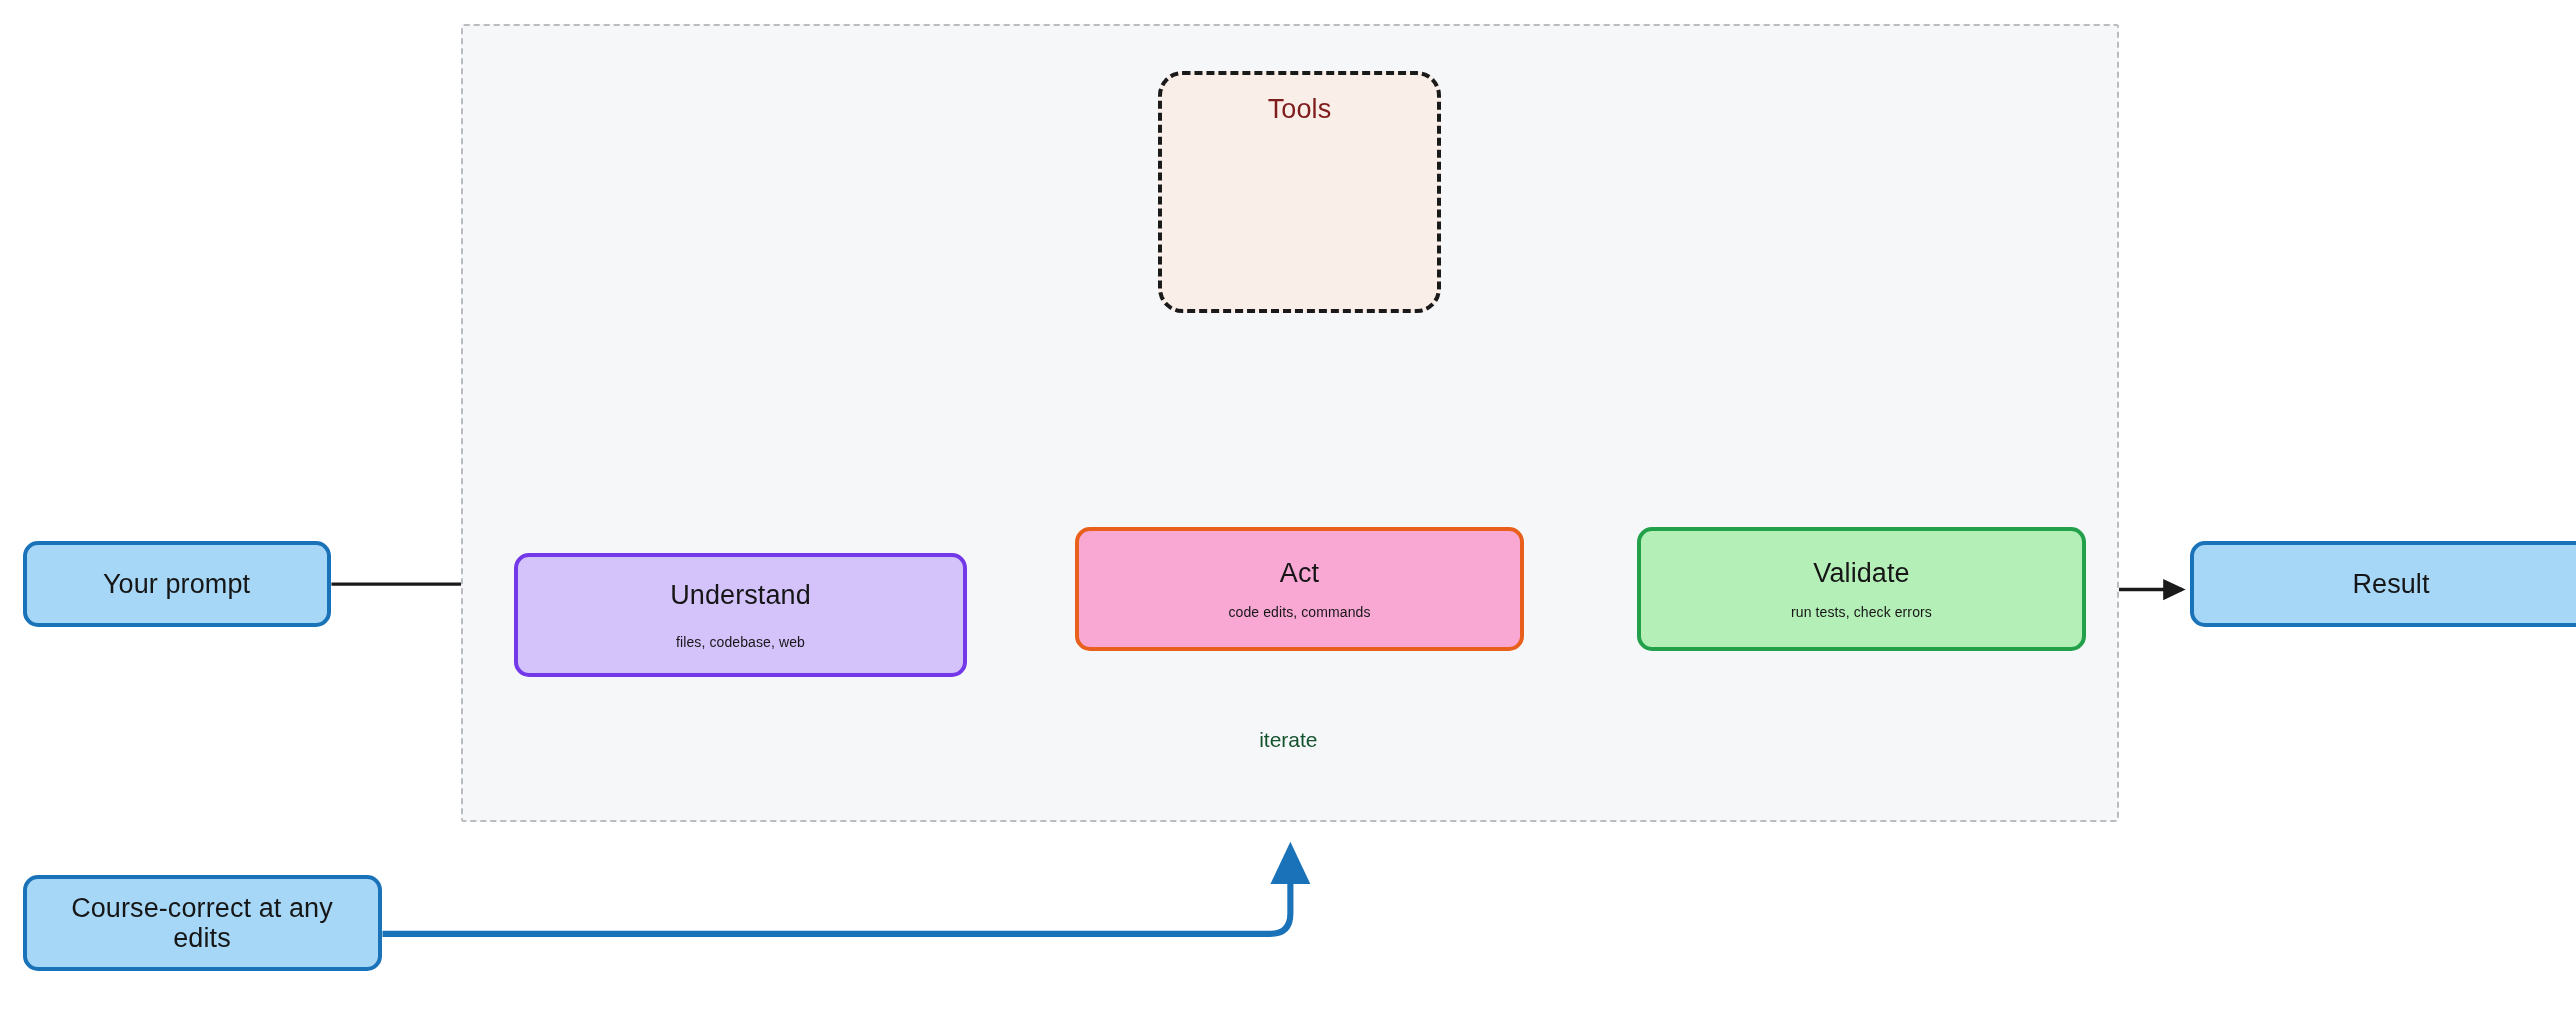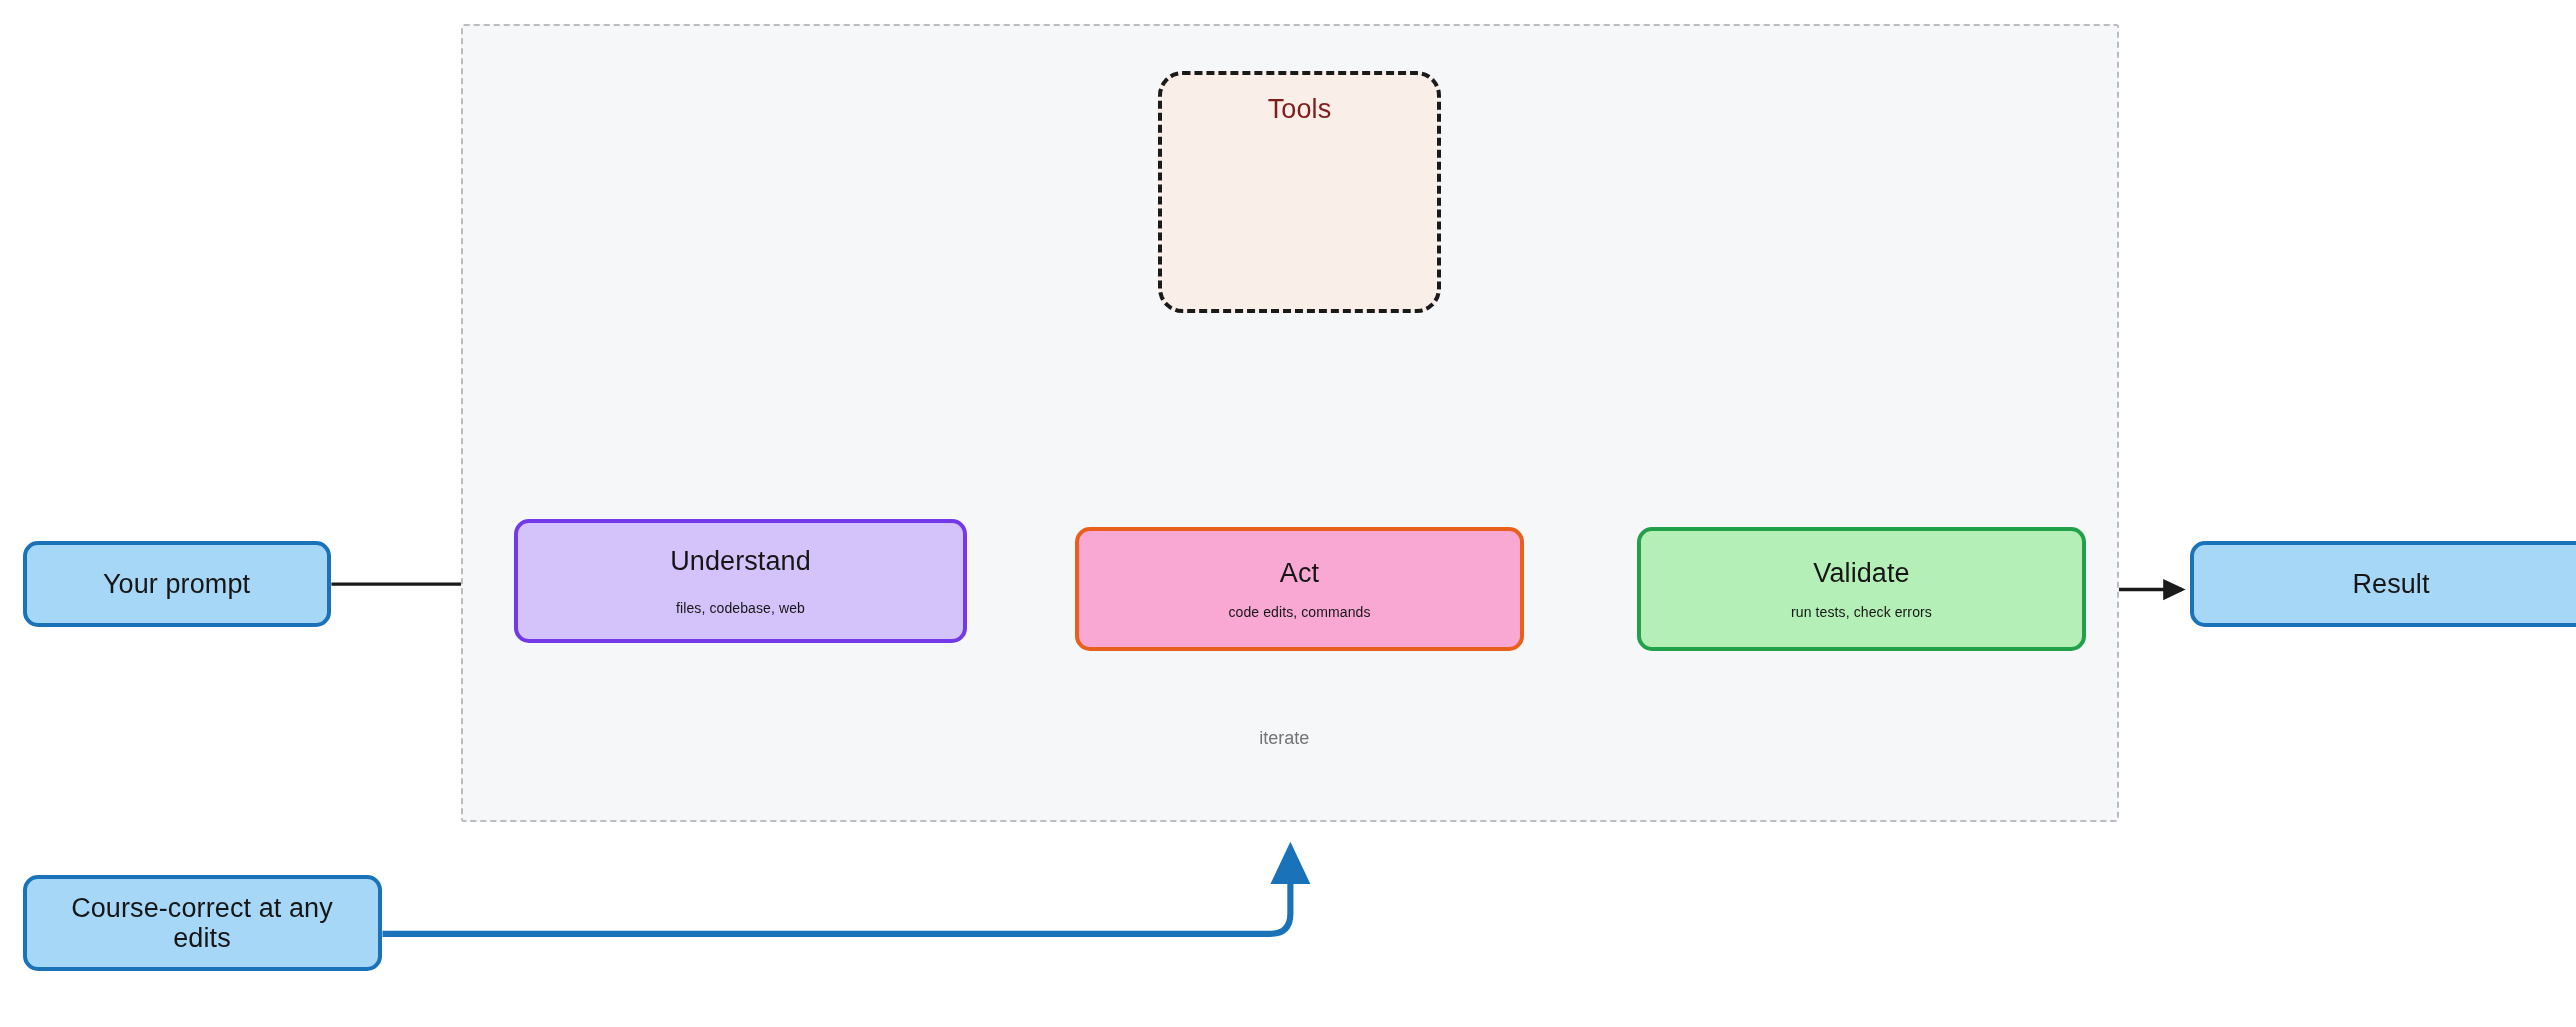--- a/index.html
+++ b/index.html
@@ -95,32 +95,32 @@
     color: #7f1d1d;
   }
   .node.tools .sub {
     font-size: 22.5px;
     color: #161616;
     margin-top: 23px;
   }
 
   
   #node-your-prompt   { left: 22.5px;   top: 541px;  width: 308px; height: 86px; }
-  #node-understand    { left: 514px;  top: 519px;  width: 453px; height: 124px; gap: 7px; }
+  #node-understand    { left: 514px;  top: 553px;  width: 453px; height: 124px; gap: 7px; }
   #node-act           { left: 1075px; top: 527px;  width: 449px; height: 124px; }
   #node-validate      { left: 1637px; top: 527px;  width: 449px; height: 124px; }
   #node-result        { left: 2190px; top: 541px;  width: 402px; height: 86px; }
   #node-tools         { left: 1158px; top: 71px;  width: 283px; height: 242px; }
   #node-course-correct{ left: 22.5px;   top: 875px; width: 359px; height: 96px; }
 
   
   .edge-label {
     position: absolute;
-    font-size: 18px;
-    color: #737373;
+    font-size: 21px;
+    color: #14532d;
     background: #f6f7f9;
     padding: 0 8.2px;
     white-space: nowrap;
   }
   #label-iterate { left: 1251px; top: 728px; }
 </style>
 </head>
 <body>
 
 <svg id="canvas" viewBox="0 0 3785 1510" xmlns="http://www.w3.org/2000/svg">

